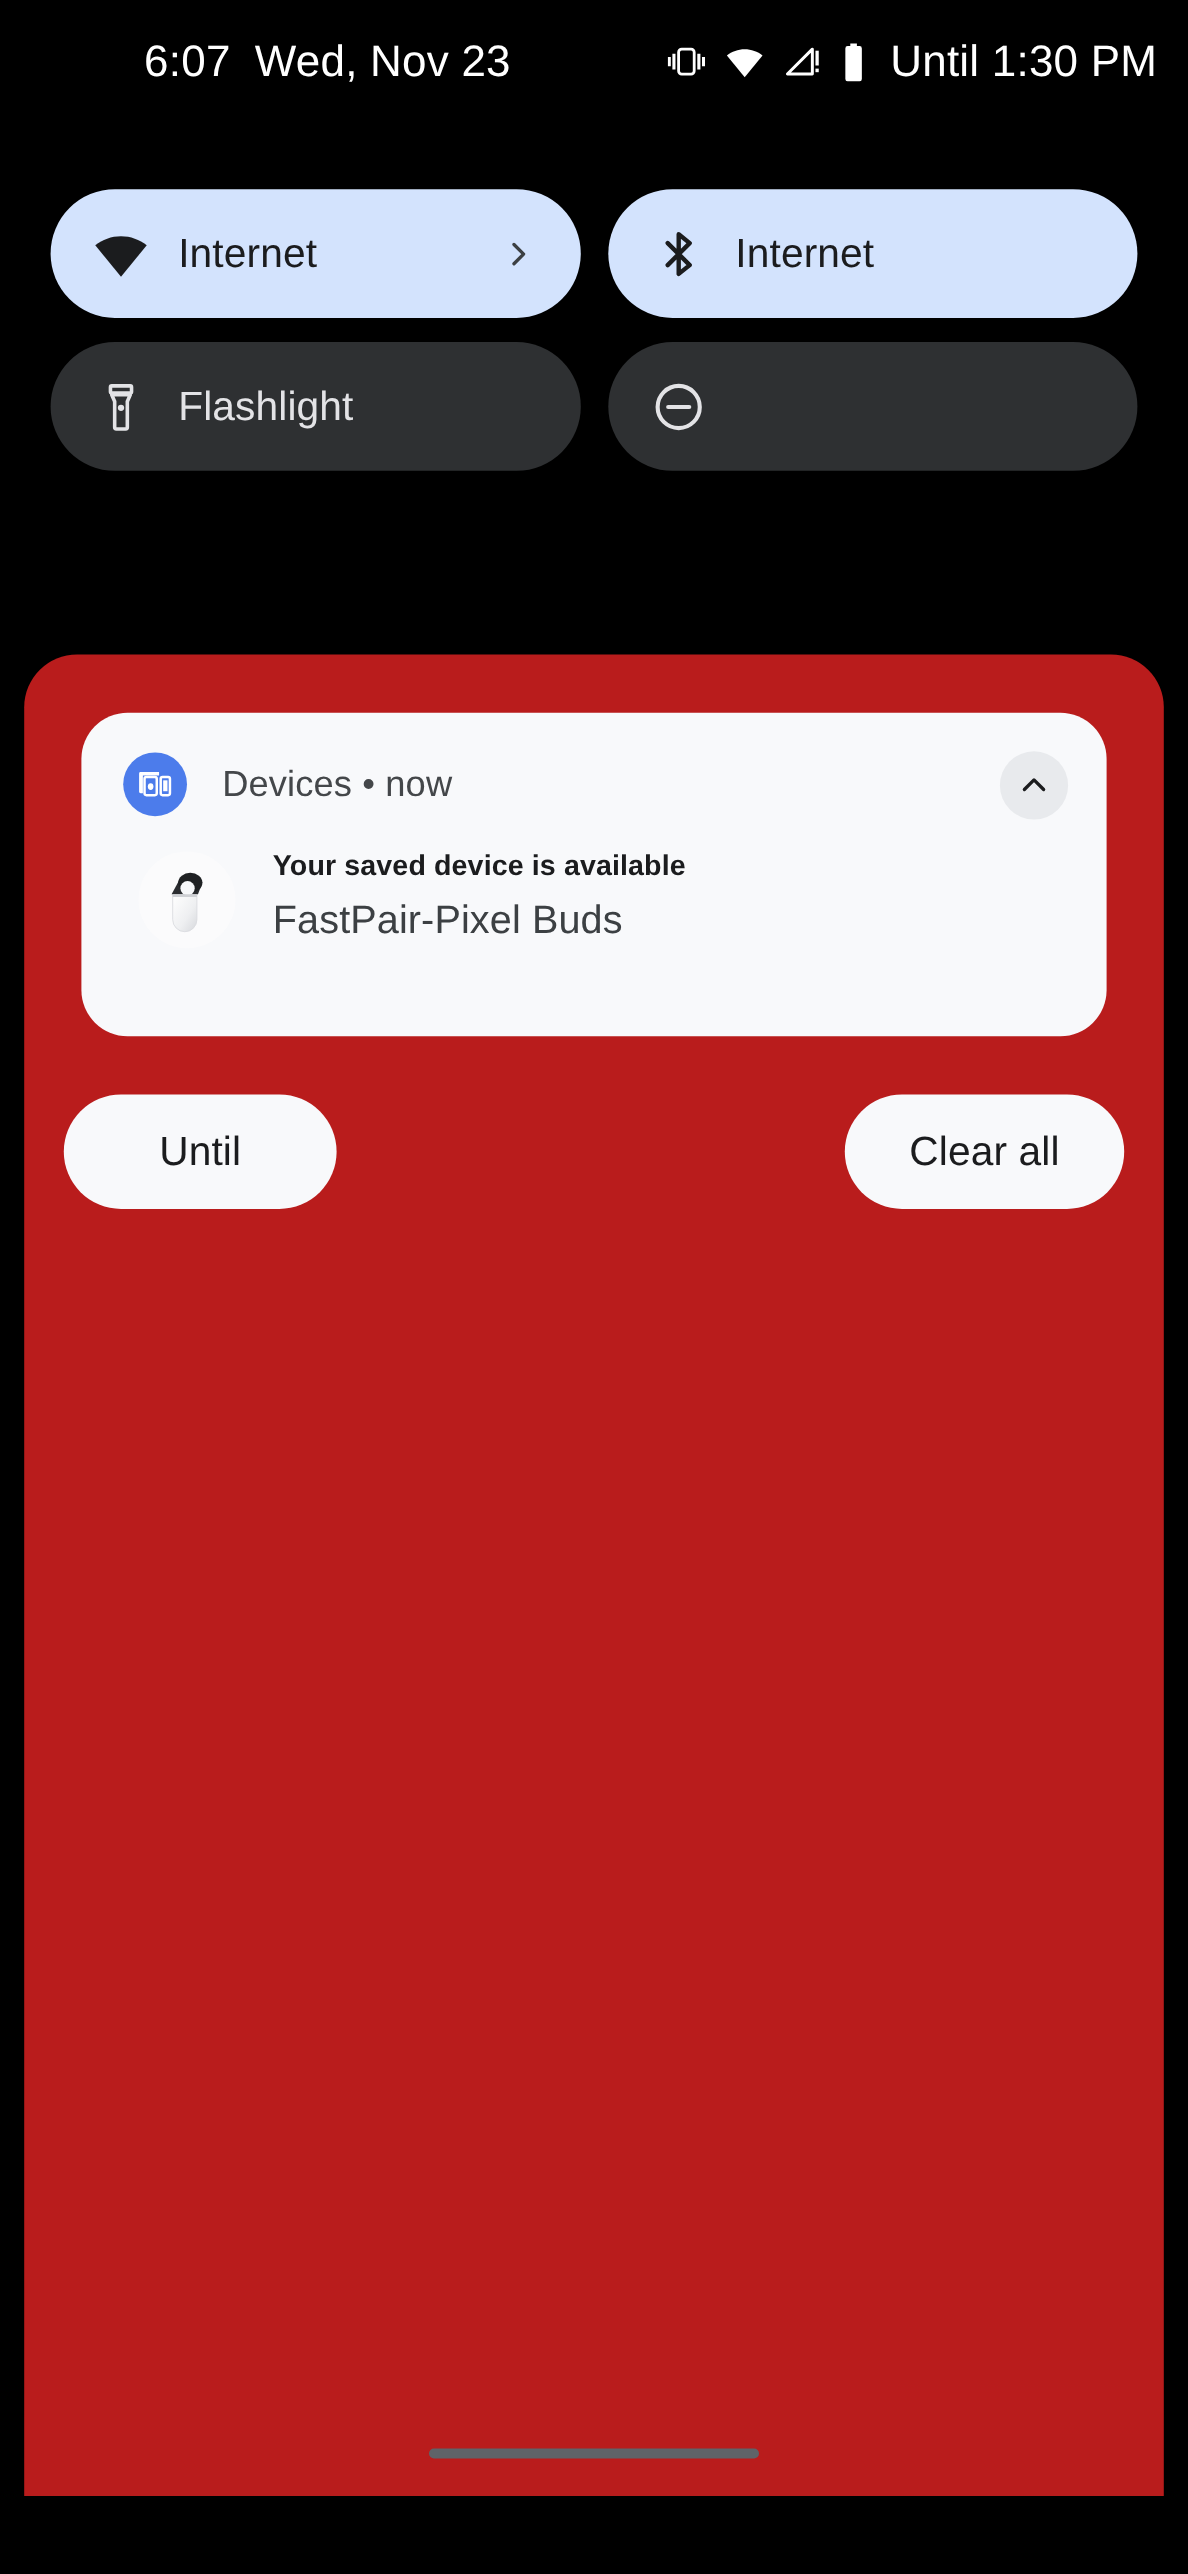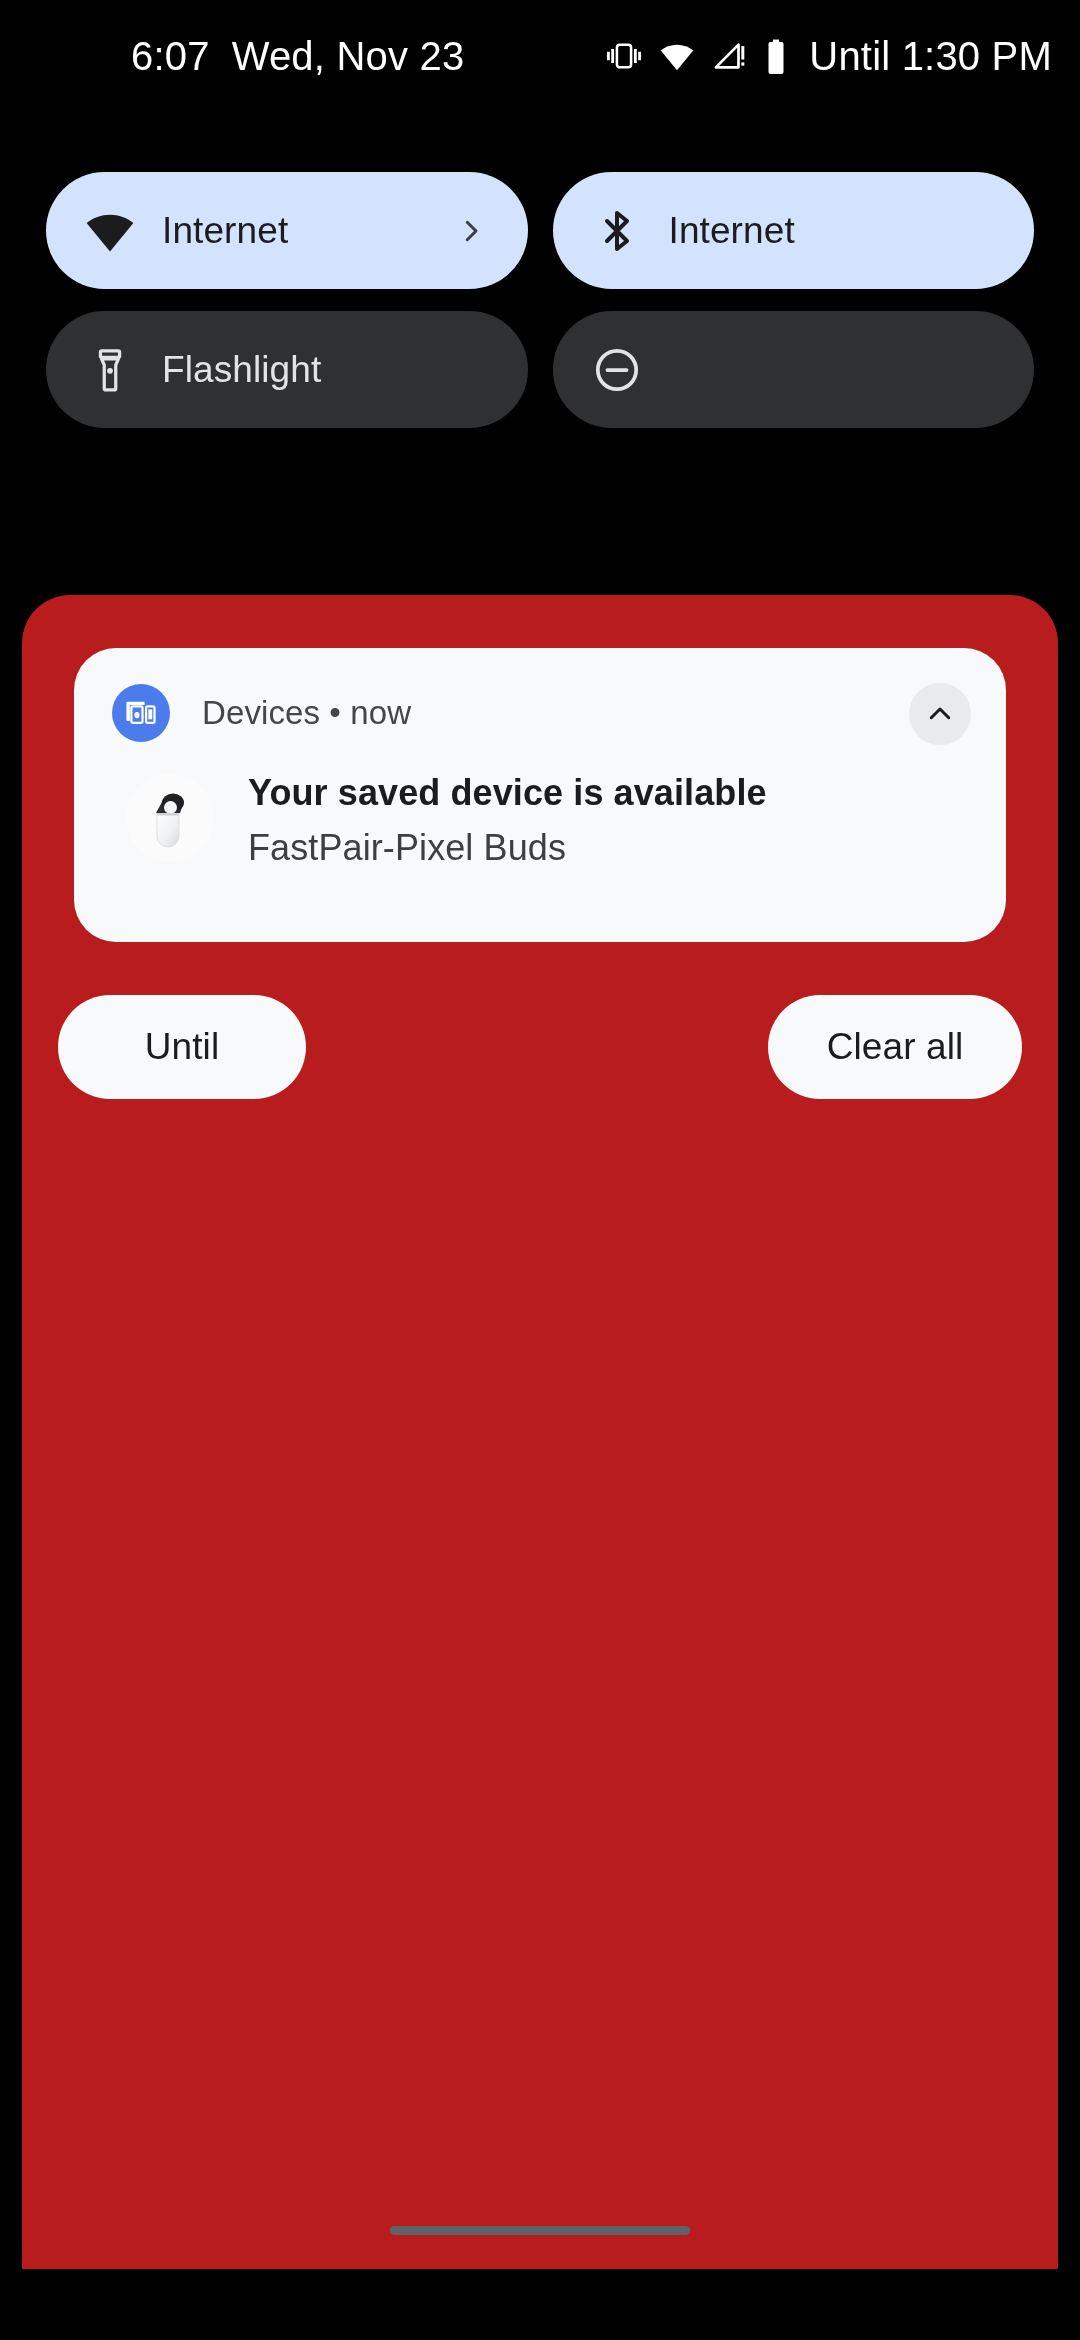--- a/index.html
+++ b/index.html
@@ -92,21 +92,21 @@
     padding:24px 0 0 52px;
   }
   .device-thumb{
     width:88px; height:88px; border-radius:50%;
     background:#fbfbfc; flex:0 0 88px;
     position:relative; overflow:hidden;
     margin-top:6px;
   }
   .notif-text{ margin-left:34px; margin-top:2px; }
   .notif-title{
-    font-size:36px; font-weight:bold; color:#1b1c1e;
+    font-size:26px; font-weight:bold; color:#1b1c1e;
     letter-spacing:.1px; line-height:1.25;
   }
   .notif-sub{
     font-size:36px; color:#3c4043; margin-top:10px;
     letter-spacing:.1px; line-height:1.25;
   }
 
   
   .shade-actions{
     position:absolute; left:0; top:400px; width:1036px;

